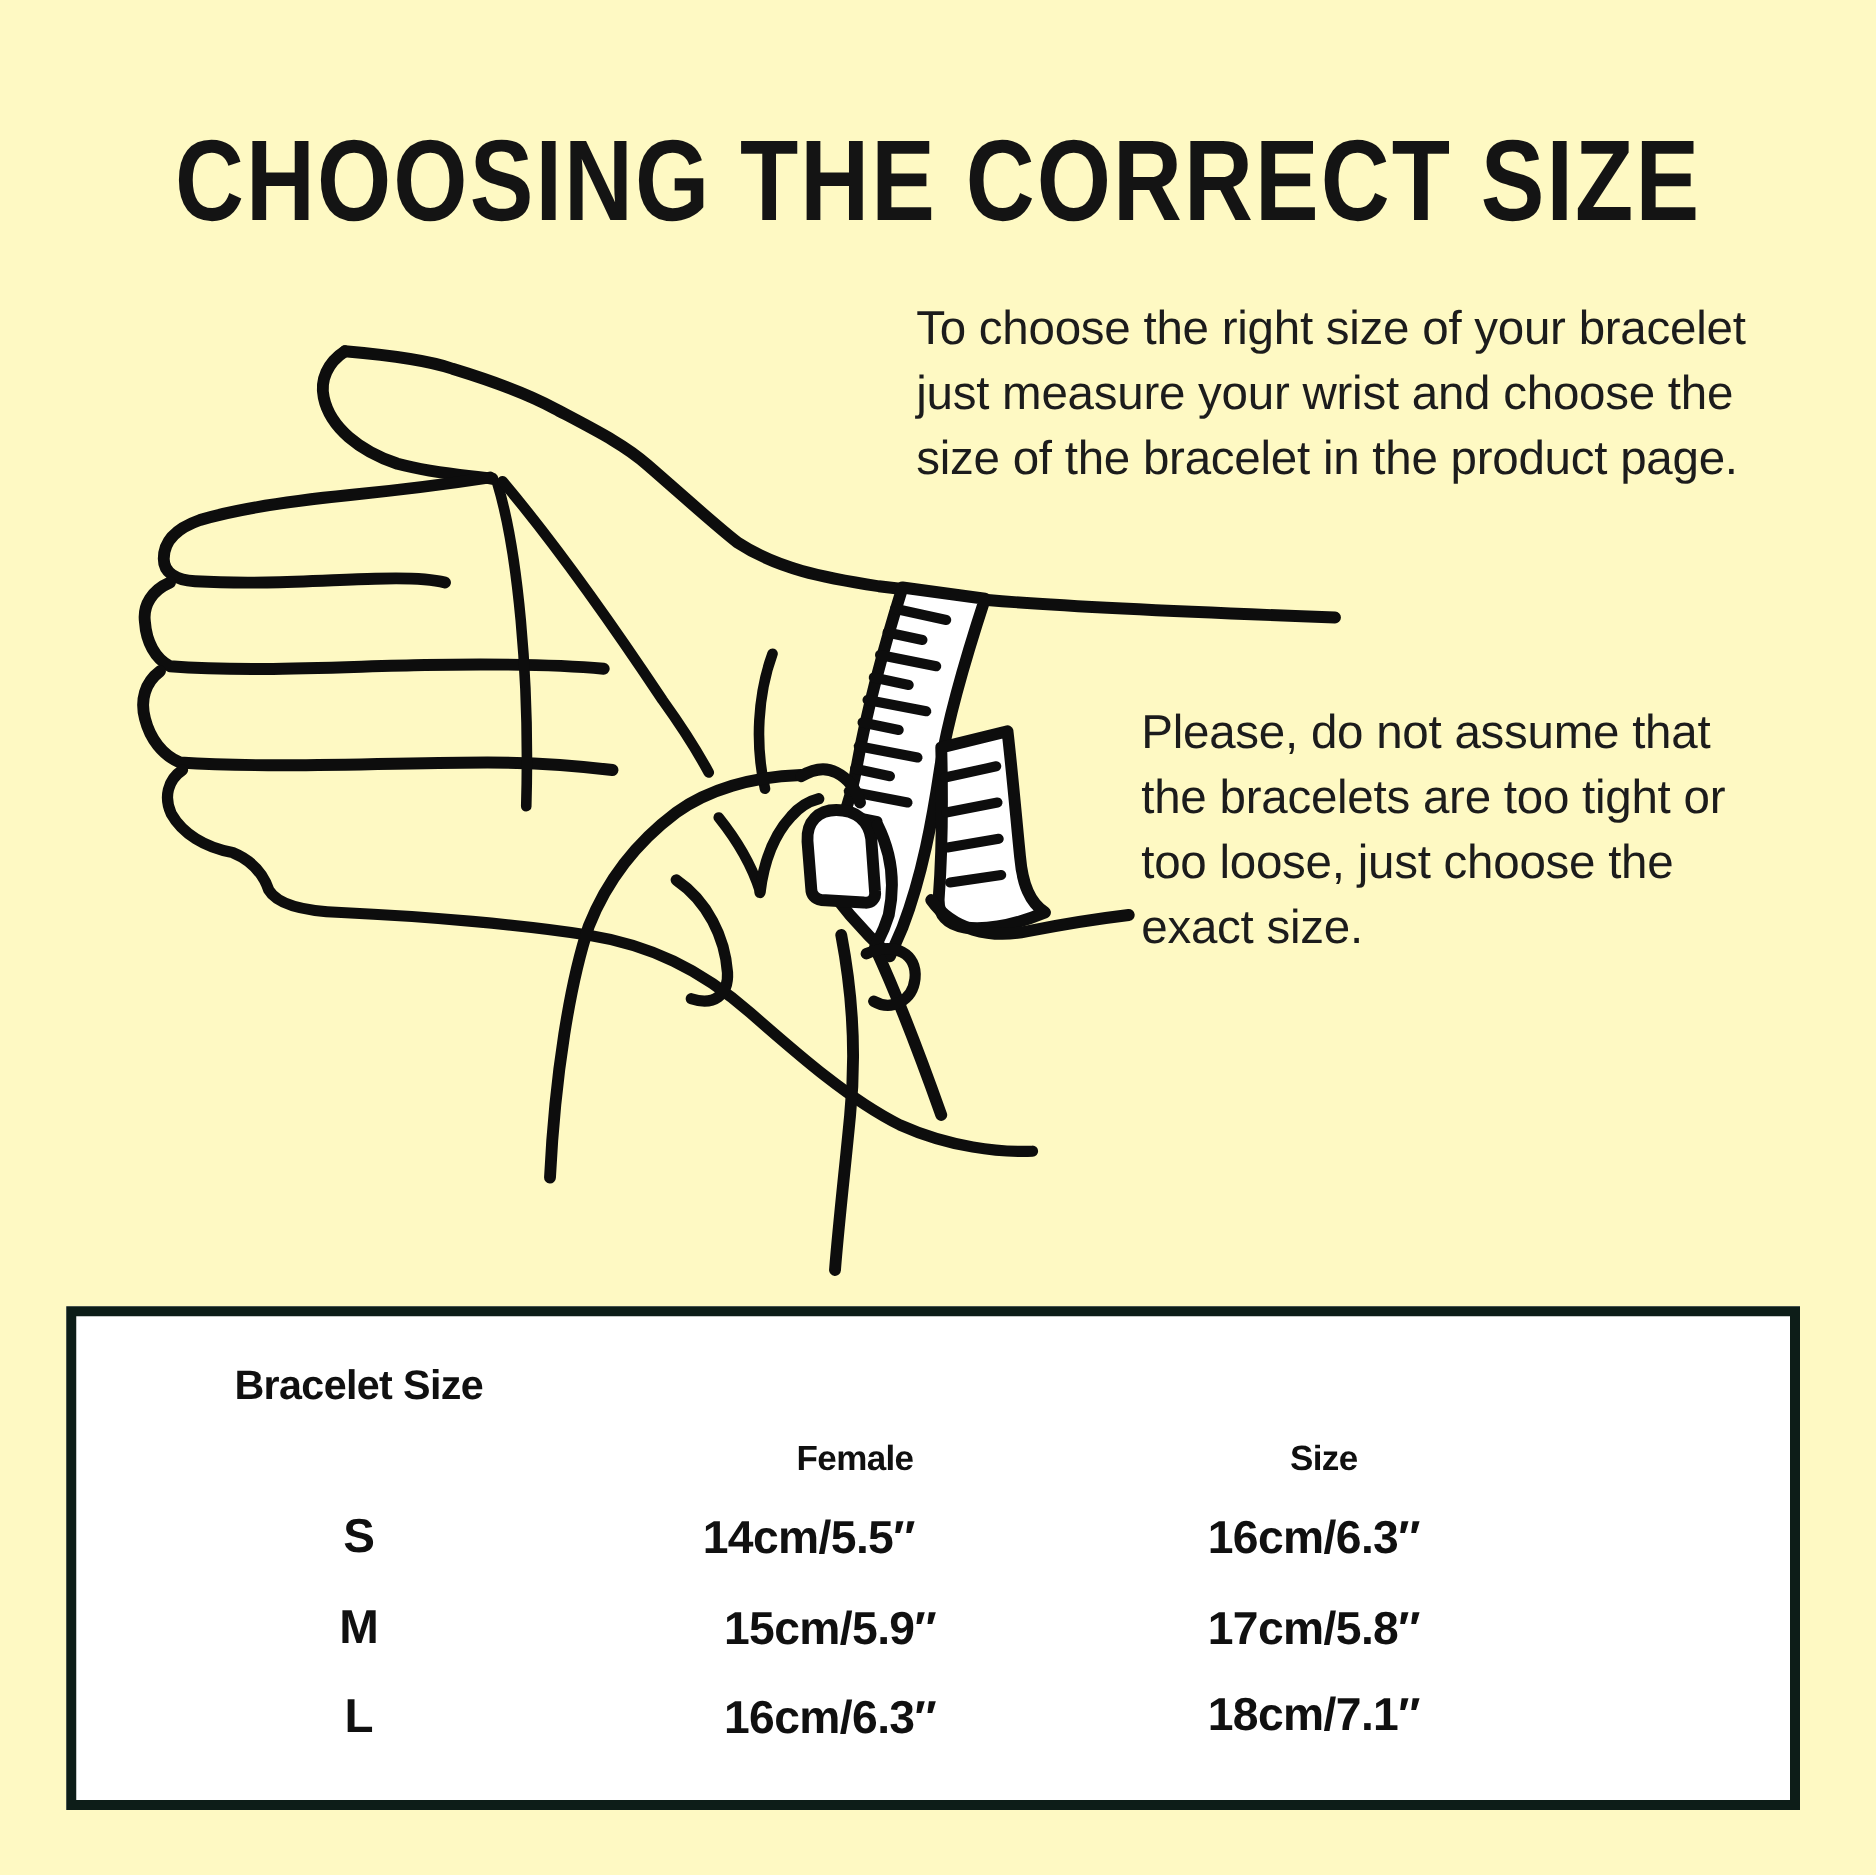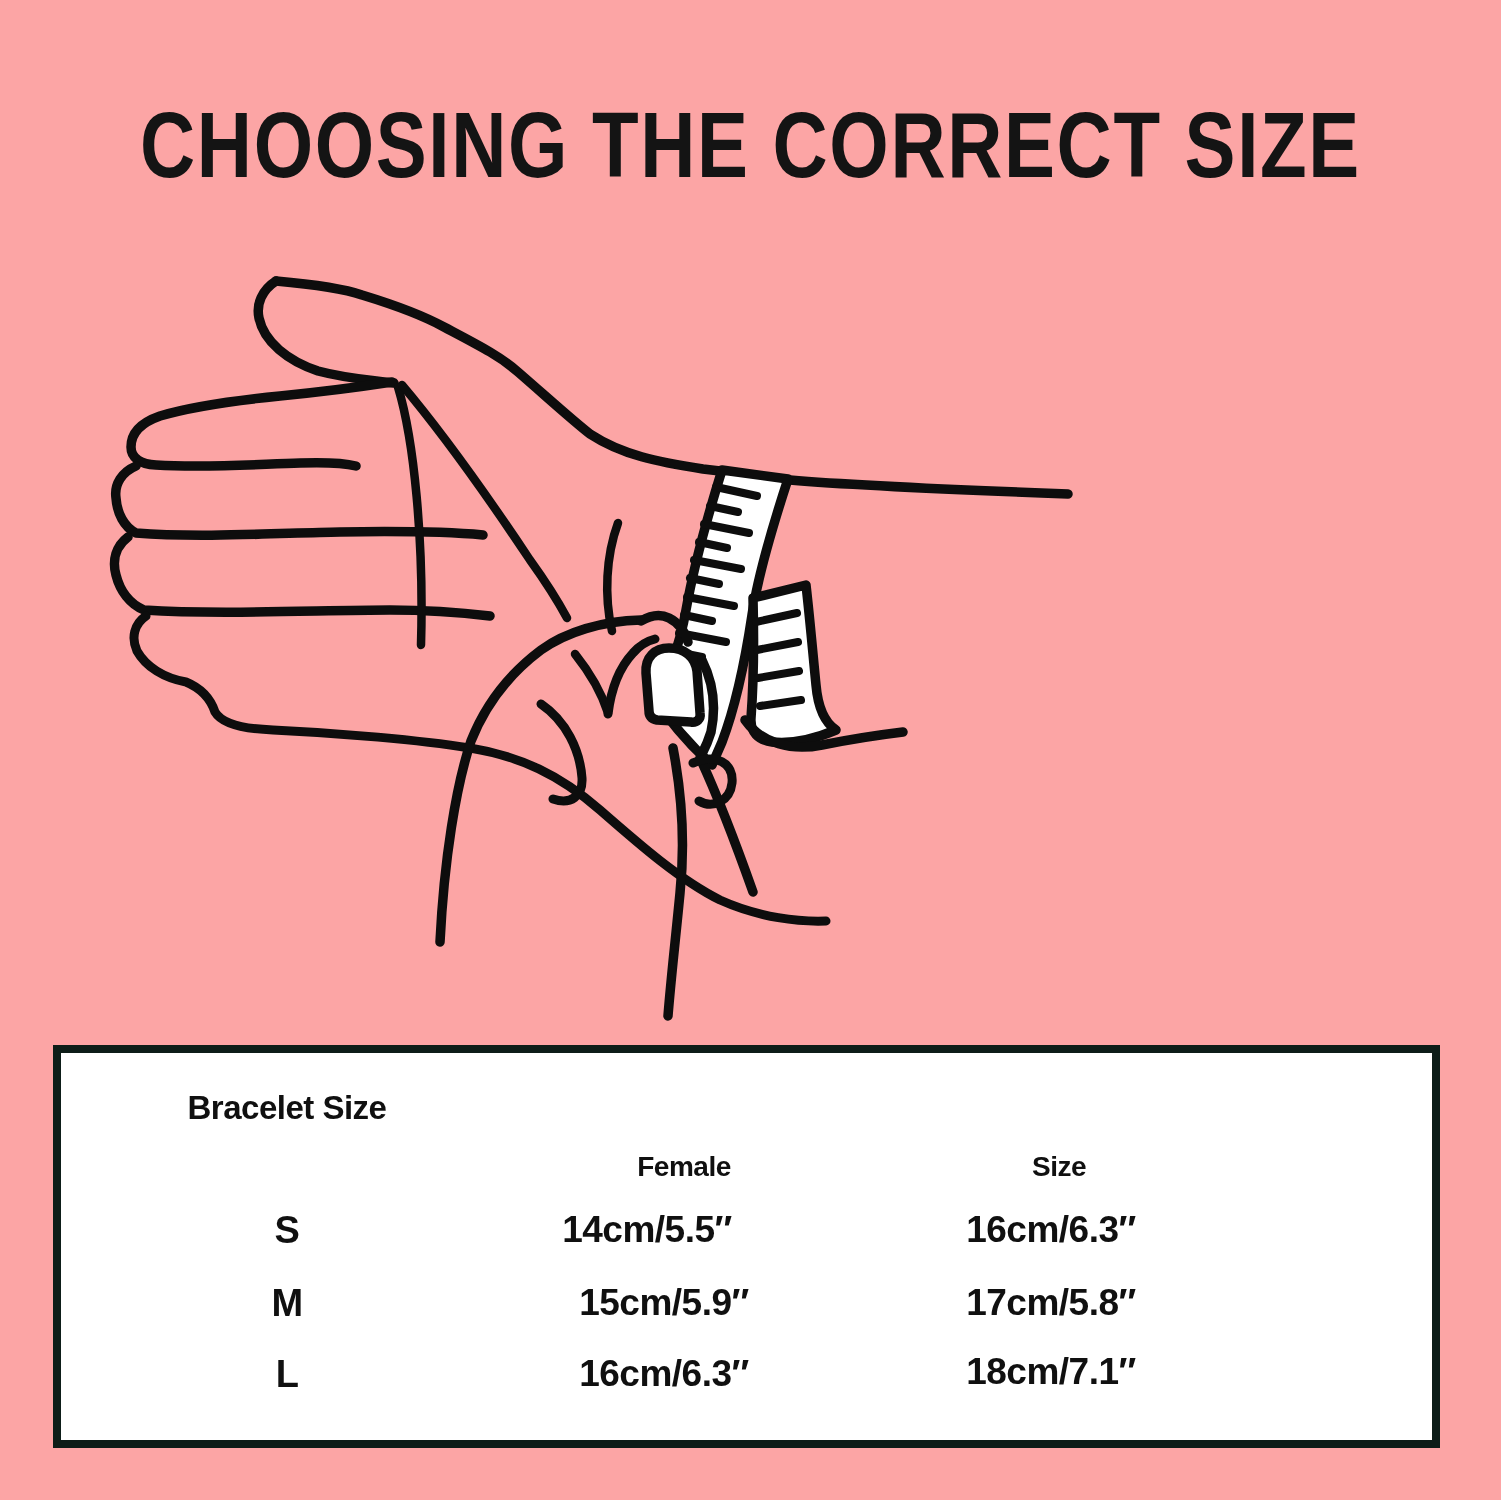--- a/index.html
+++ b/index.html
@@ -1,19 +1,19 @@
 <!DOCTYPE html>
 <html><head>
 <meta charset="utf-8">
 <style>
   html,body{margin:0;padding:0;background:#ffffff;}
   #canvas{
     position:relative;
     width:1501px;height:1500px;
-    background:#fca5a5;
+    background:#fef9c3;
     font-family:"Liberation Sans",sans-serif;
     overflow:hidden;
   }
   .title-wrap{
     position:absolute;top:99px;left:0;width:1501px;
     text-align:center;
   }
   .title-wrap span{
     display:inline-block;
     font-weight:bold;
@@ -123,20 +123,27 @@
       <path fill="#ffffff" d="M 649 711 L 646 673 C 645 657 655 648 669 648 C 685 648 695 657 697 671 L 700 713 C 701 719 697 723 691 722 L 657 720 C 652 719 649 716 649 711 Z"></path>
 
       <path d="M 702 660 C 714 684 716 708 711 732 C 706 748 702 753 700 758 C 720 801 737 847 753 892"></path>
 
       <path d="M 693 763 C 716 753 734 763 732 783 C 730 801 713 809 699 801" stroke-width="9"></path>
 
       <path d="M 673 748 C 682 795 685 845 680 893 C 676 935 671 978 668 1016"></path>
     </g>
   </svg>
 
+  <div class="para" id="para1">To choose the right size of your bracelet
+just measure your wrist and choose the
+size of the bracelet in the product page.</div>
+  <div class="para" id="para2">Please, do not assume that
+the bracelets are too tight or
+too loose, just choose the
+exact size.</div>
 
   <div class="size-table">
     <span class="cell hdr" style="left:226px;top:55px">Bracelet Size</span>
 
     <span class="cell sub" style="left:590px;top:114px">Female</span>
     <span class="cell sub" style="left:965px;top:114px">Size</span>
 
     <span class="cell letter" style="left:226px;top:177px">S</span>
     <span class="cell val" style="left:586px;top:177px">14cm/5.5″</span>
     <span class="cell val" style="left:990px;top:177px">16cm/6.3″</span>

